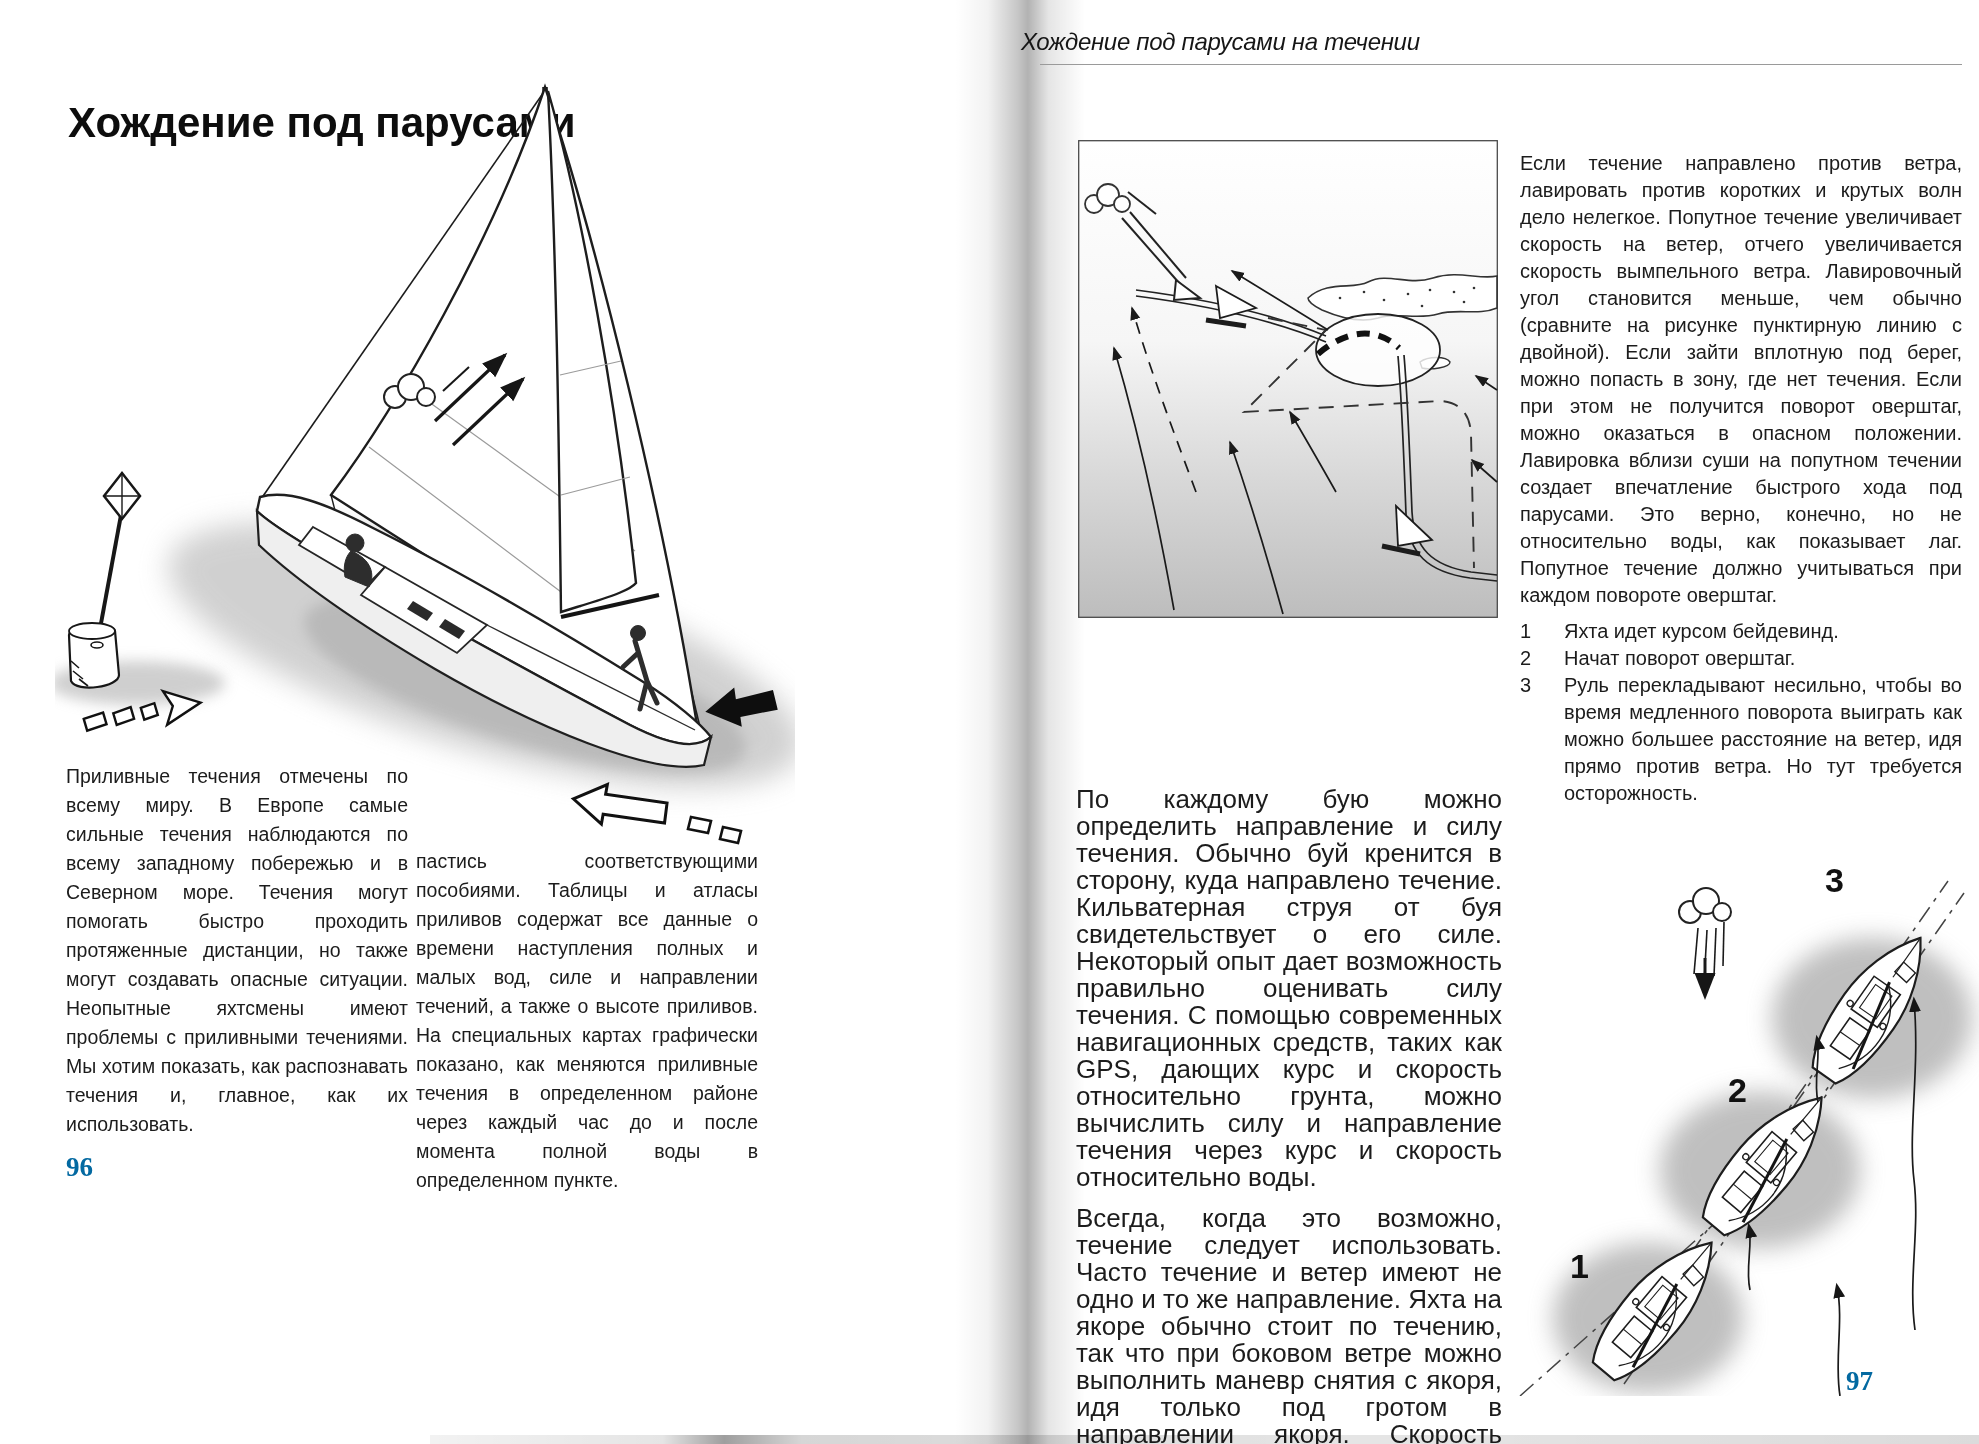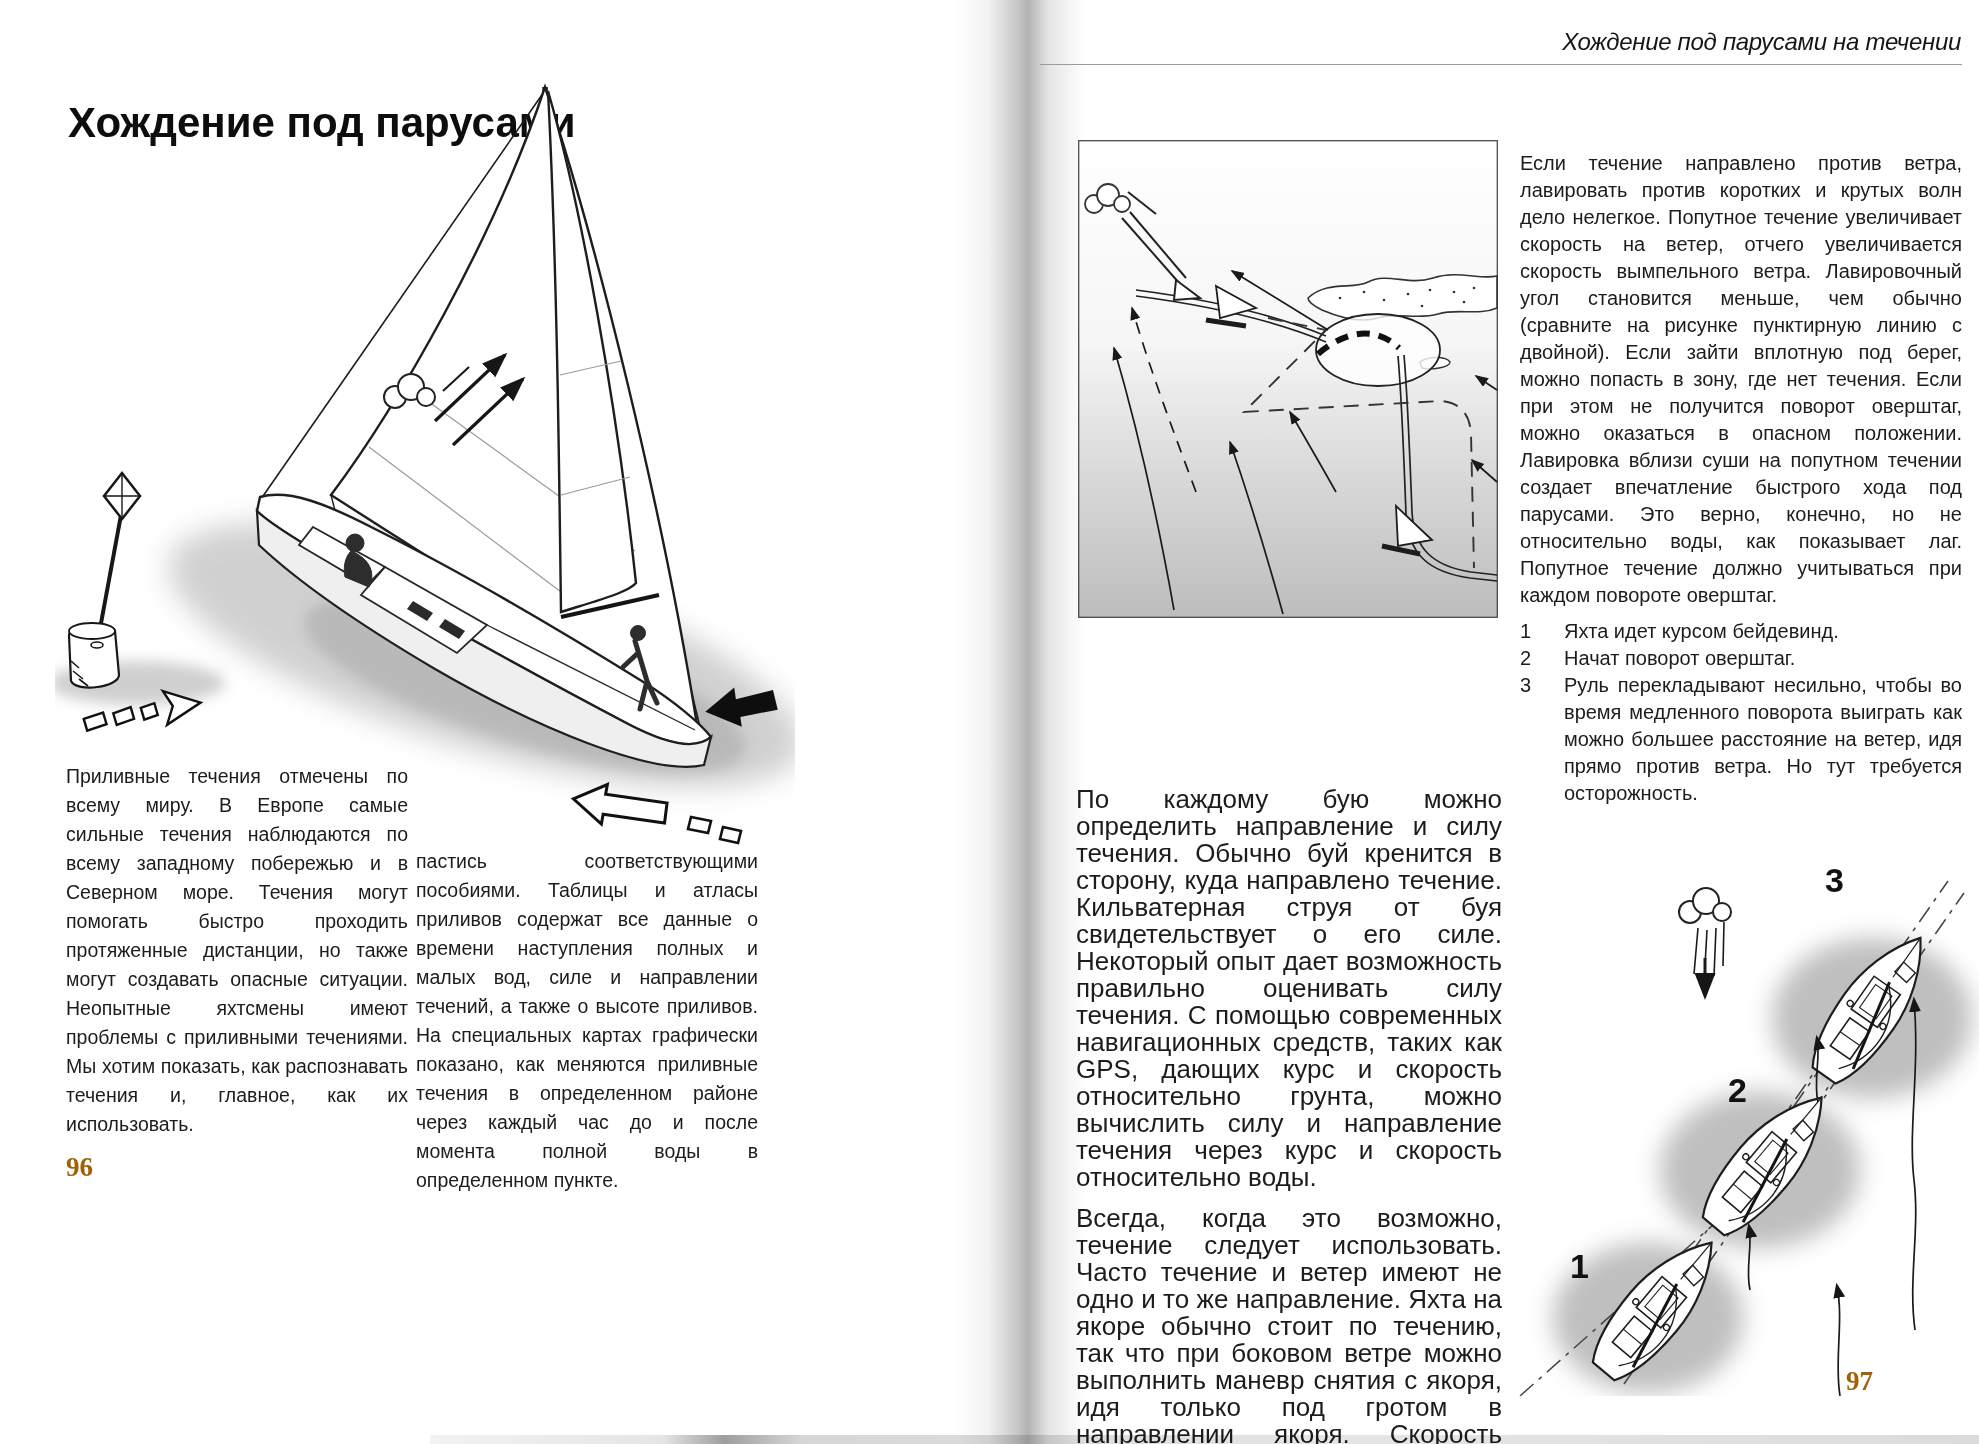--- a/index.html
+++ b/index.html
@@ -43,28 +43,28 @@
     font-size:19.5px;line-height:29px;
     text-align:justify;
   }
   .col-l1{left:66px;top:762px;width:342px;}
   .col-l2{left:416px;top:847px;width:342px;}
   .body-col p{margin:0;}
   .body-col p + p{margin-top:2px;}
   .pagenum{
     position:absolute;
     font-family:"Liberation Serif", serif;
-    font-size:27px;font-weight:bold;color:#a16207;
+    font-size:27px;font-weight:bold;color:#0369a1;
   }
   .pn-96{left:66px;top:1152px;}
   .pn-97{left:1846px;top:1366px;}
   
   .running-head{
     position:absolute;right:18px;top:28px;width:940px;
-    font-size:24px;font-style:italic;text-align:right;letter-spacing:-0.3px;
+    font-size:24px;font-style:italic;letter-spacing:-0.3px;
     color:#161616;
   }
   .head-rule{
     position:absolute;left:1040px;top:64px;width:922px;height:0;
     border-top:1.5px solid #9a9a9a;
   }
   .col-r-right{left:1520px;top:150px;width:442px;font-size:20px;line-height:27px;}
   .col-r-mid{left:1076px;top:786px;width:426px;font-size:26px;line-height:27px;}
   .col-r-mid p + p{margin-top:14px;}
   .numlist{margin-top:9px;}

